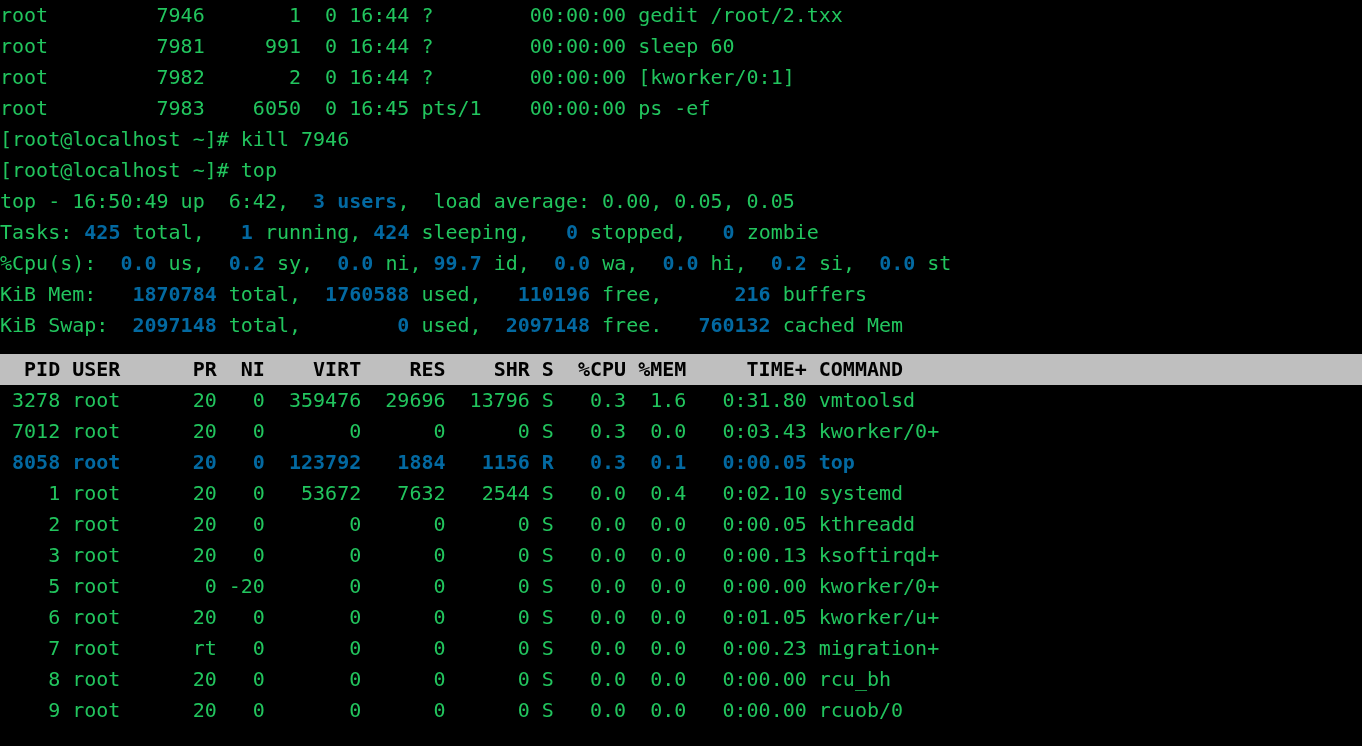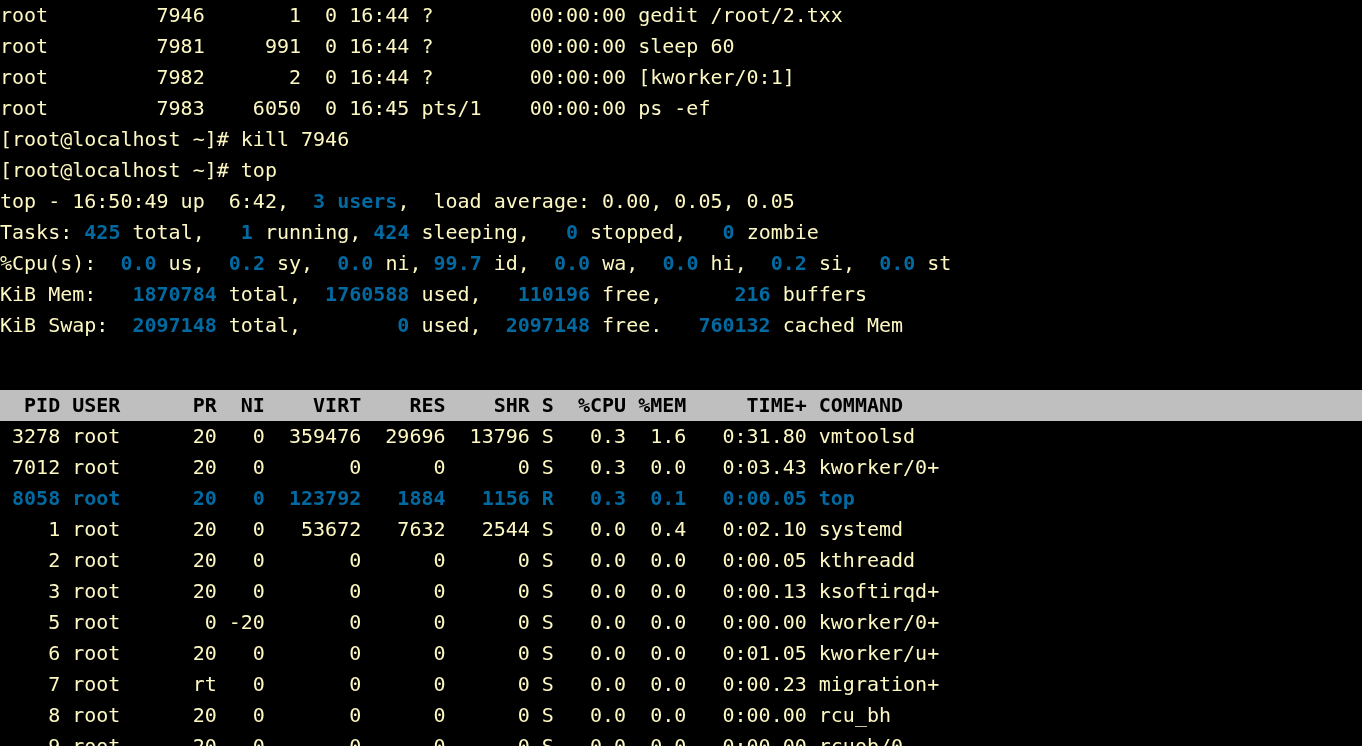--- a/index.html
+++ b/index.html
@@ -11,29 +11,28 @@
     font-size: 20px;
     line-height: 1.55;
     width: 1362px;
     height: 746px;
     overflow: hidden;
   }
   .terminal {
     white-space: pre;
     padding: 0;
   }
-  .dim { color: #fef9c3; }
+  .dim { color: #22c55e; }
   .bold { color: #0369a1; font-weight: bold; }
   .header-row {
     background: #bfbfbf;
     color: #000;
     font-weight: bold;
     display: block;
     width: 100%;
-    margin-top: 36px;
   }
   .row { display: block; }
   .gap { display:block; height: 0.65em; }
 </style>
 </head>
 <body>
 
 <div class="terminal" id="term"><span class="row dim">root         7946       1  0 16:44 ?        00:00:00 gedit /root/2.txx</span><span class="row dim">root         7981     991  0 16:44 ?        00:00:00 sleep 60</span><span class="row dim">root         7982       2  0 16:44 ?        00:00:00 [kworker/0:1]</span><span class="row dim">root         7983    6050  0 16:45 pts/1    00:00:00 ps -ef</span><span class="row dim">[root@localhost ~]# kill 7946</span><span class="row dim">[root@localhost ~]# top</span><span class="row"><span class="dim">top - 16:50:49 up  6:42,  </span><span class="bold">3 users</span><span class="dim">,  load average: 0.00, 0.05, 0.05</span></span><span class="row"><span class="dim">Tasks: </span><span class="bold">425 </span><span class="dim">total,   </span><span class="bold">1 </span><span class="dim">running, </span><span class="bold">424 </span><span class="dim">sleeping,   </span><span class="bold">0 </span><span class="dim">stopped,   </span><span class="bold">0 </span><span class="dim">zombie</span></span><span class="row"><span class="dim">%Cpu(s):  </span><span class="bold">0.0 </span><span class="dim">us,  </span><span class="bold">0.2 </span><span class="dim">sy,  </span><span class="bold">0.0 </span><span class="dim">ni, </span><span class="bold">99.7 </span><span class="dim">id,  </span><span class="bold">0.0 </span><span class="dim">wa,  </span><span class="bold">0.0 </span><span class="dim">hi,  </span><span class="bold">0.2 </span><span class="dim">si,  </span><span class="bold">0.0 </span><span class="dim">st</span></span><span class="row"><span class="dim">KiB Mem:   </span><span class="bold">1870784 </span><span class="dim">total,  </span><span class="bold">1760588 </span><span class="dim">used,   </span><span class="bold">110196 </span><span class="dim">free,      </span><span class="bold">216 </span><span class="dim">buffers</span></span><span class="row"><span class="dim">KiB Swap:  </span><span class="bold">2097148 </span><span class="dim">total,        </span><span class="bold">0 </span><span class="dim">used,  </span><span class="bold">2097148 </span><span class="dim">free.   </span><span class="bold">760132 </span><span class="dim">cached Mem</span></span><span class="gap"></span><span class="row header-row">  PID USER      PR  NI    VIRT    RES    SHR S  %CPU %MEM     TIME+ COMMAND                                                                                               </span><span class="row dim"> 3278 root      20   0  359476  29696  13796 S   0.3  1.6   0:31.80 vmtoolsd</span><span class="row dim"> 7012 root      20   0       0      0      0 S   0.3  0.0   0:03.43 kworker/0+</span><span class="row bold"> 8058 root      20   0  123792   1884   1156 R   0.3  0.1   0:00.05 top</span><span class="row dim">    1 root      20   0   53672   7632   2544 S   0.0  0.4   0:02.10 systemd</span><span class="row dim">    2 root      20   0       0      0      0 S   0.0  0.0   0:00.05 kthreadd</span><span class="row dim">    3 root      20   0       0      0      0 S   0.0  0.0   0:00.13 ksoftirqd+</span><span class="row dim">    5 root       0 -20       0      0      0 S   0.0  0.0   0:00.00 kworker/0+</span><span class="row dim">    6 root      20   0       0      0      0 S   0.0  0.0   0:01.05 kworker/u+</span><span class="row dim">    7 root      rt   0       0      0      0 S   0.0  0.0   0:00.23 migration+</span><span class="row dim">    8 root      20   0       0      0      0 S   0.0  0.0   0:00.00 rcu_bh</span><span class="row dim">    9 root      20   0       0      0      0 S   0.0  0.0   0:00.00 rcuob/0</span></div>
 
 </body></html>

